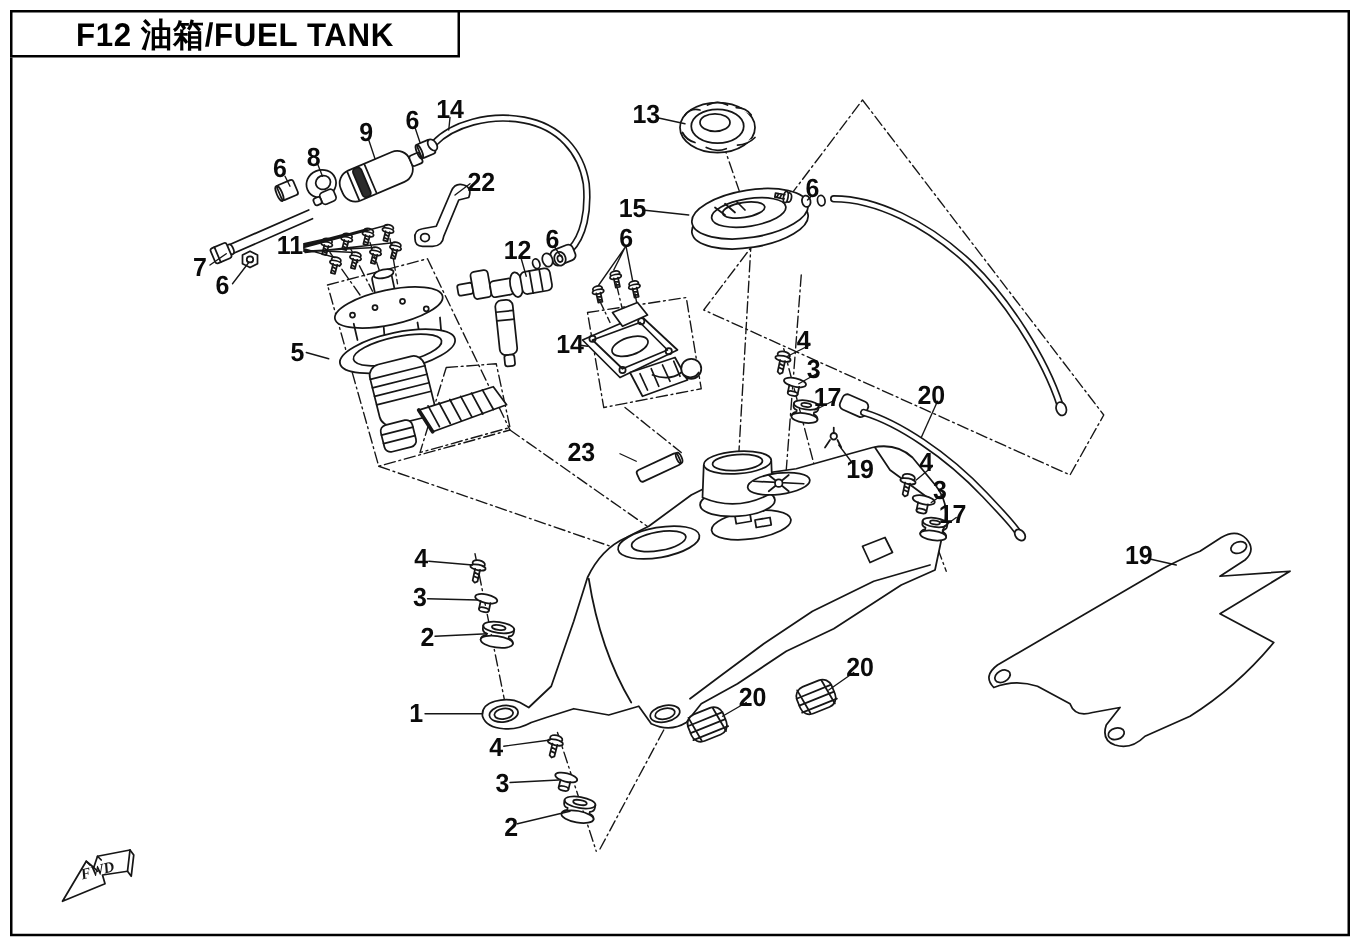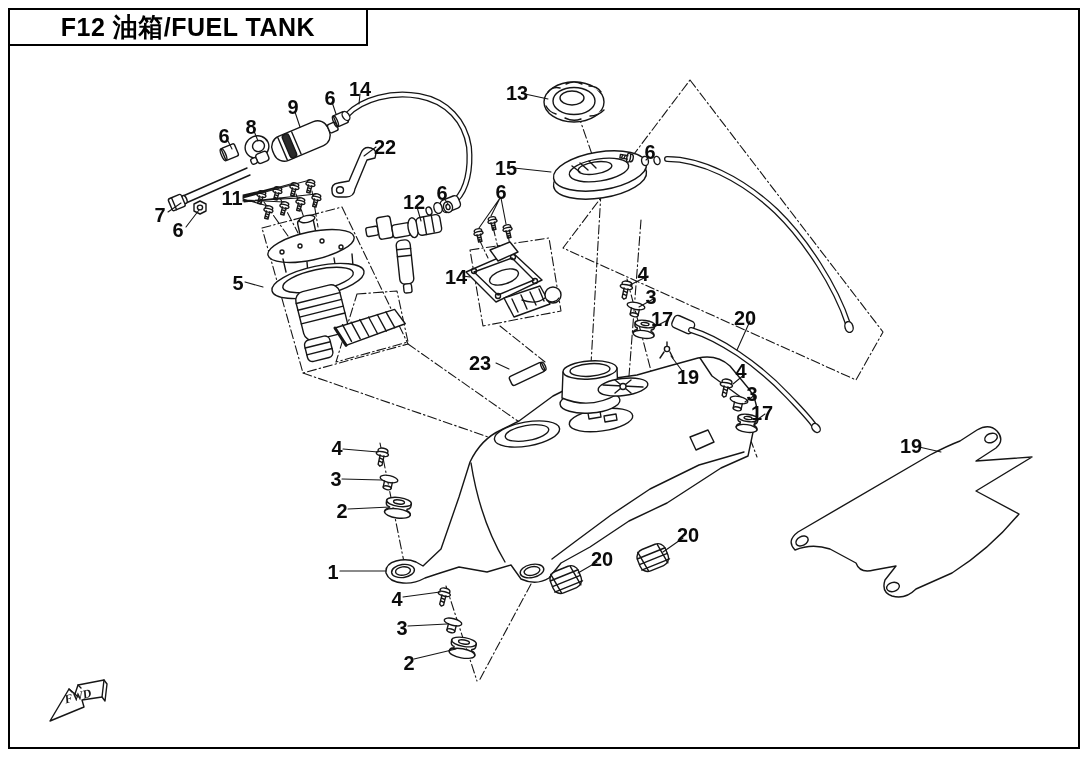--- a/index.html
+++ b/index.html
@@ -380,21 +380,21 @@
   <div class="co" style="left:385px;top:146px">22</div>
   <div class="co" style="left:232px;top:197px">11</div>
   <div class="co" style="left:414px;top:201px">12</div>
   <div class="co" style="left:442px;top:192px">6</div>
   <div class="co" style="left:501px;top:191px">6</div>
   <div class="co" style="left:456px;top:276px">14</div>
   <div class="co" style="left:238px;top:282px">5</div>
   <div class="co" style="left:517px;top:92px">13</div>
   <div class="co" style="left:506px;top:167px">15</div>
   <div class="co" style="left:650px;top:151px">6</div>
-  <div class="co" style="left:480px;top:362px">23</div>
+  <div class="co" style="left:465px;top:362px">23</div>
   <div class="co" style="left:643px;top:273px">4</div>
   <div class="co" style="left:651px;top:296px">3</div>
   <div class="co" style="left:662px;top:318px">17</div>
   <div class="co" style="left:688px;top:376px">19</div>
   <div class="co" style="left:745px;top:317px">20</div>
   <div class="co" style="left:741px;top:370px">4</div>
   <div class="co" style="left:752px;top:393px">3</div>
   <div class="co" style="left:762px;top:412px">17</div>
   <div class="co" style="left:911px;top:445px">19</div>
   <div class="co" style="left:337px;top:447px">4</div>

